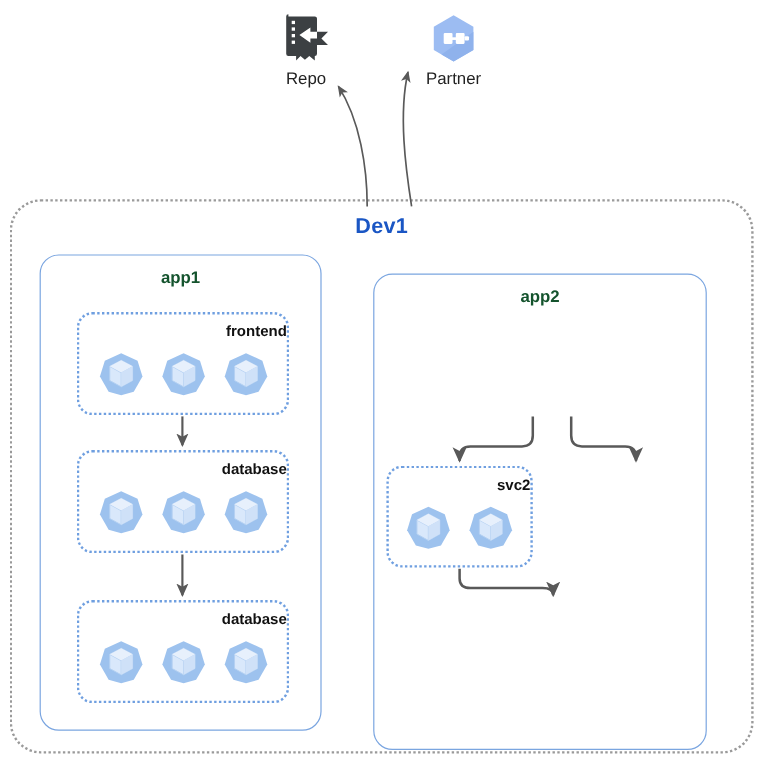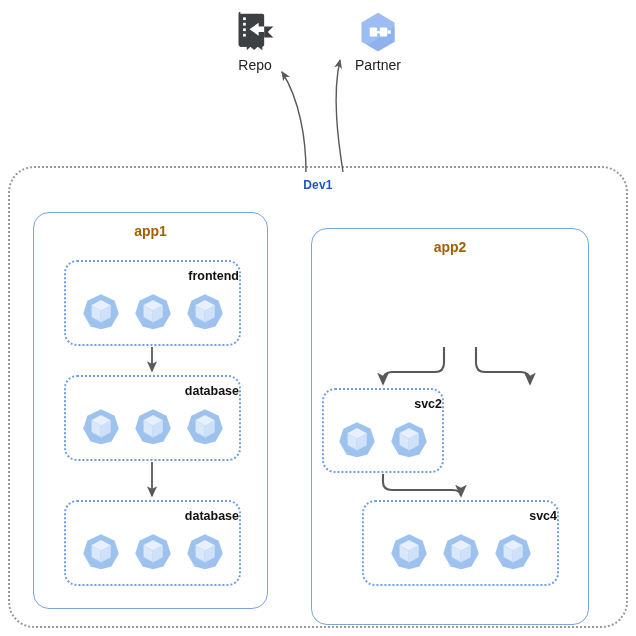--- a/index.html
+++ b/index.html
@@ -63,21 +63,21 @@
     border: 2.5px dotted #9a9a9a;
     border-radius: 26px;
     box-sizing: border-box;
   }
   .region-title {
     position: absolute;
     top: 10px;
     left: 0;
     width: 100%;
     text-align: center;
-    font-size: 12px;
+    font-size: 18px;
     font-weight: bold;
     color: #1a56c4;
     letter-spacing: 0.2px;
   }
 
   
   .app-box {
     position: absolute;
     border: 1.6px solid #7aa5e0;
     border-radius: 16px;
@@ -85,21 +85,21 @@
     box-sizing: border-box;
   }
   .app-title {
     position: absolute;
     top: 10px;
     left: 0;
     width: 100%;
     text-align: center;
     font-size: 14px;
     font-weight: bold;
-    color: #a16207;
+    color: #14532d;
   }
   #app1-box { left: 33px; top: 212px; width: 235px; height: 397px; }
   #app2-box { left: 311px; top: 212px; width: 278px; height: 397px; margin-top: 16px; }
 
   
   .svc-box {
     position: absolute;
     border: 2.2px dotted #6f9fe0;
     border-radius: 13px;
     background: #ffffff;
@@ -239,34 +239,20 @@
       <svg class="pod" viewBox="0 0 44 44">
           <use href="#podsym"></use>
         </svg>
       <svg class="pod" viewBox="0 0 44 44">
           <use href="#podsym"></use>
         </svg>
     </div>
   </div>
 
 
-  <div class="svc-box" id="grp-svc4">
-    <div class="svc-title">svc4</div>
-    <div class="pod-row">
-      <svg class="pod" viewBox="0 0 44 44">
-          <use href="#podsym"></use>
-        </svg>
-      <svg class="pod" viewBox="0 0 44 44">
-          <use href="#podsym"></use>
-        </svg>
-      <svg class="pod" viewBox="0 0 44 44">
-          <use href="#podsym"></use>
-        </svg>
-    </div>
-  </div>
 
   <svg class="svg-layer" viewBox="0 0 636 636">
     <defs>
 
       <symbol id="podsym" viewBox="0 0 44 44">
         <path d="M22 2.5 L37 9.5 L41.5 24 L33.5 38 L22 41 L10.5 38 L2.5 24 L7 9.5 Z" fill="#9dc2ee"></path>
         <path d="M22 9 L32.5 14.6 L32.5 27.6 L22 33.4 L11.5 27.6 L11.5 14.6 Z" fill="#d9e8fb" stroke="#b4d0f2" stroke-width="0.9"></path>
         <path d="M11.5 14.6 L22 20.3 L32.5 14.6" fill="none" stroke="#b4d0f2" stroke-width="1"></path>
         <path d="M22 20.3 L22 33.4" fill="none" stroke="#b4d0f2" stroke-width="1"></path>
         <path d="M11.5 14.6 L22 9 L32.5 14.6 L22 20.3 Z" fill="#e7f0fc"></path>

